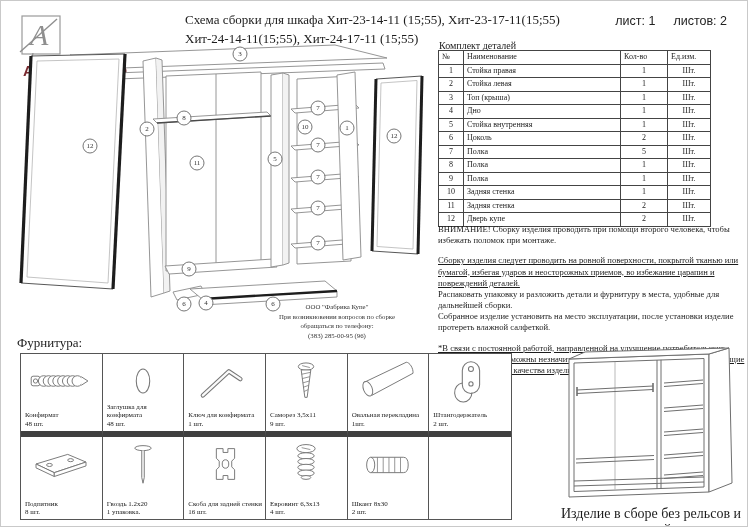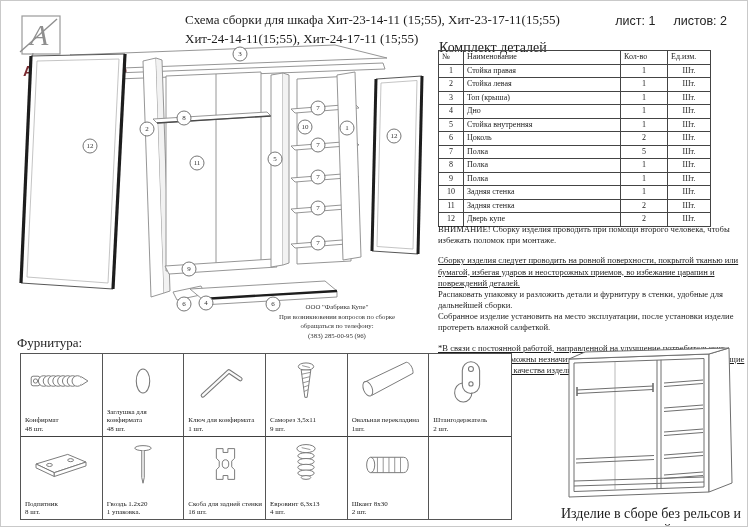--- a/index.html
+++ b/index.html
@@ -11,21 +11,21 @@
   .logo-box{width:46px;height:46px;}
   .brand{margin-left:4px;margin-top:4px;width:132px;}
   .brand-name{font-family:"Liberation Sans",sans-serif;font-weight:bold;font-size:15px;
               letter-spacing:2px;color:#7b2b31;}
   .brand-sub{font-family:"Liberation Sans",sans-serif;font-size:14px;color:#8f8f8f;
              letter-spacing:1px;text-align:right;padding-right:10px;margin-top:-1px;}
   .title{position:absolute;left:184px;top:10px;width:390px;font-size:13px;line-height:1.45;}
   .sheetinfo{position:absolute;right:20px;top:13px;font-family:"Liberation Sans",sans-serif;
              font-size:12.5px;display:flex;gap:18px;color:#222;justify-content:center;}
   
-  .tbl-caption{position:absolute;left:438px;top:39px;font-size:14px;color:#222;}
+  .tbl-caption{position:absolute;left:438px;top:39px;font-size:10px;color:#222;}
   .parts{position:absolute;left:437px;top:49px;border-collapse:collapse;table-layout:fixed;
          font-size:8px;}
   .parts th,.parts td{border:1px solid #444;padding:1px 3px;line-height:1.25;height:10.5px;
          overflow:hidden;white-space:nowrap;font-weight:normal;}
   .parts th{text-align:left;}
   .col-num{width:18px;text-align:center;}
   .col-name{width:150px;text-align:left;}
   .col-qty{width:40px;text-align:center;}
   .col-unit{width:36px;text-align:center;}
   .parts td.c{text-align:center;}
@@ -34,21 +34,21 @@
   .notices p{margin:0 0 0 0;}
   .notices p.gap{margin-top:9px;text-decoration:underline;}
   
   .mfr{position:absolute;left:256px;top:301px;width:160px;text-align:center;
        font-size:6.8px;line-height:1.4;color:#333;}
   
   .hw-title{position:absolute;left:16px;top:334px;font-size:13px;}
   .hw-grid{position:absolute;left:19px;top:352px;width:492px;height:167px;display:grid;
            grid-template-columns:repeat(6,1fr);grid-auto-rows:1fr;border:1px solid #555;
            box-sizing:border-box;background:#fff;}
-  .hw-cell{border-right:1px solid #555;border-bottom:1px solid #404040;position:relative;
+  .hw-cell{border-right:1px solid #555;border-bottom:6px solid #404040;position:relative;
            box-sizing:border-box;padding:2px 3px;}
   .hw-cell:nth-child(6n){border-right:none;}
   .hw-cell:nth-child(n+7){border-bottom:none;}
   .hw-icon{height:50px;display:flex;align-items:center;justify-content:center;}
   .hw-icon svg{width:70px;height:50px;}
   .hw-name{position:absolute;left:4px;bottom:11px;right:2px;font-size:7px;line-height:1.15;}
   .hw-qty{position:absolute;left:4px;bottom:3px;font-size:7px;}
   
   .asm{position:absolute;left:556px;top:341px;width:190px;height:162px;}
   .asm-caption{position:absolute;left:552px;top:505px;width:196px;text-align:center;font-size:14px;}
@@ -292,21 +292,21 @@
           <td>Дверь купе</td>
           <td class="c">2</td>
           <td class="c">Шт.</td>
         </tr>
       </tbody>
   </table>
 
   <div class="notices">
     <p>ВНИМАНИЕ! Сборку изделия проводить при помощи второго человека, чтобы избежать поломок при монтаже.</p>
     <p class="gap">Сборку изделия следует проводить на ровной поверхности, покрытой тканью или бумагой, избегая ударов и неосторожных приемов, во избежание царапин и повреждений деталей.</p>
-    <p>Распаковать упаковку и разложить детали и фурнитуру в стенки, удобные для дальнейшей сборки.</p>
+    <p>Распаковать упаковку и разложить детали и фурнитуру в места, удобные для дальнейшей сборки.</p>
     <p>Собранное изделие установить на место эксплуатации, после установки изделие протереть влажной салфеткой.</p>
     <p class="gap">*В связи с постоянной работой, направленной на улучшение потребительских свойств мебели, возможны незначительные изменения в конструкции не влияющие на функциональные качества изделий.</p>
   </div>
 
   <div class="hw-title">Фурнитура:</div>
   <div class="hw-grid" id="hw-grid">
       <div class="hw-cell">
         <div class="hw-icon">
           <svg viewBox="0 0 70 52">
             <g fill="#fff" stroke="#777" stroke-width="1">

